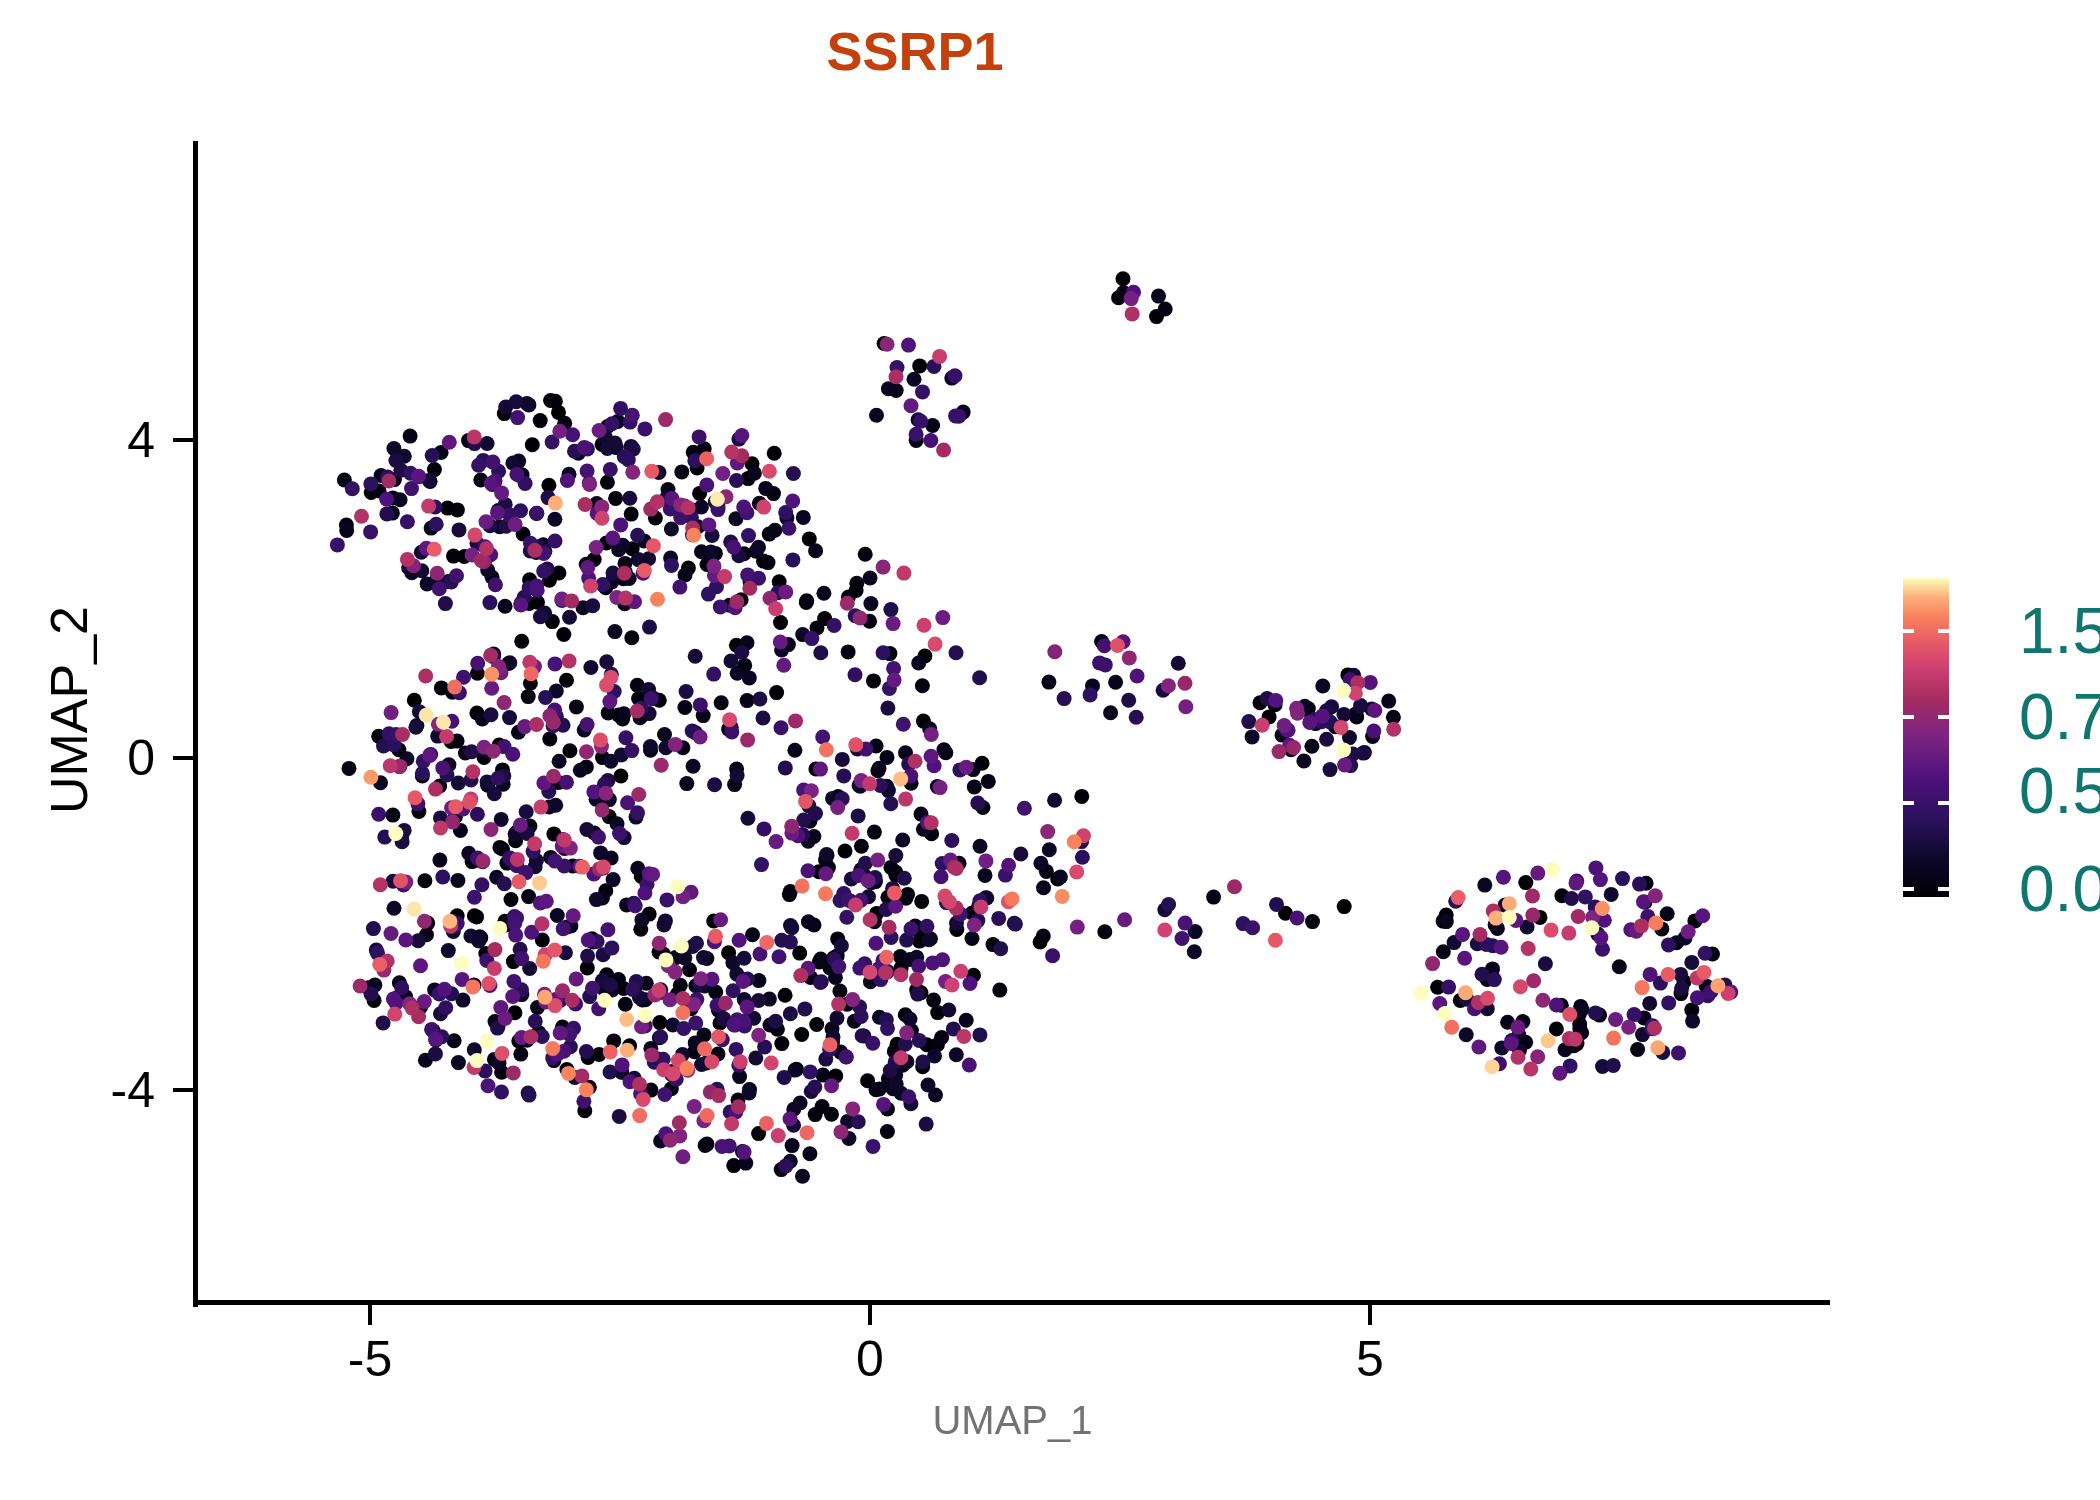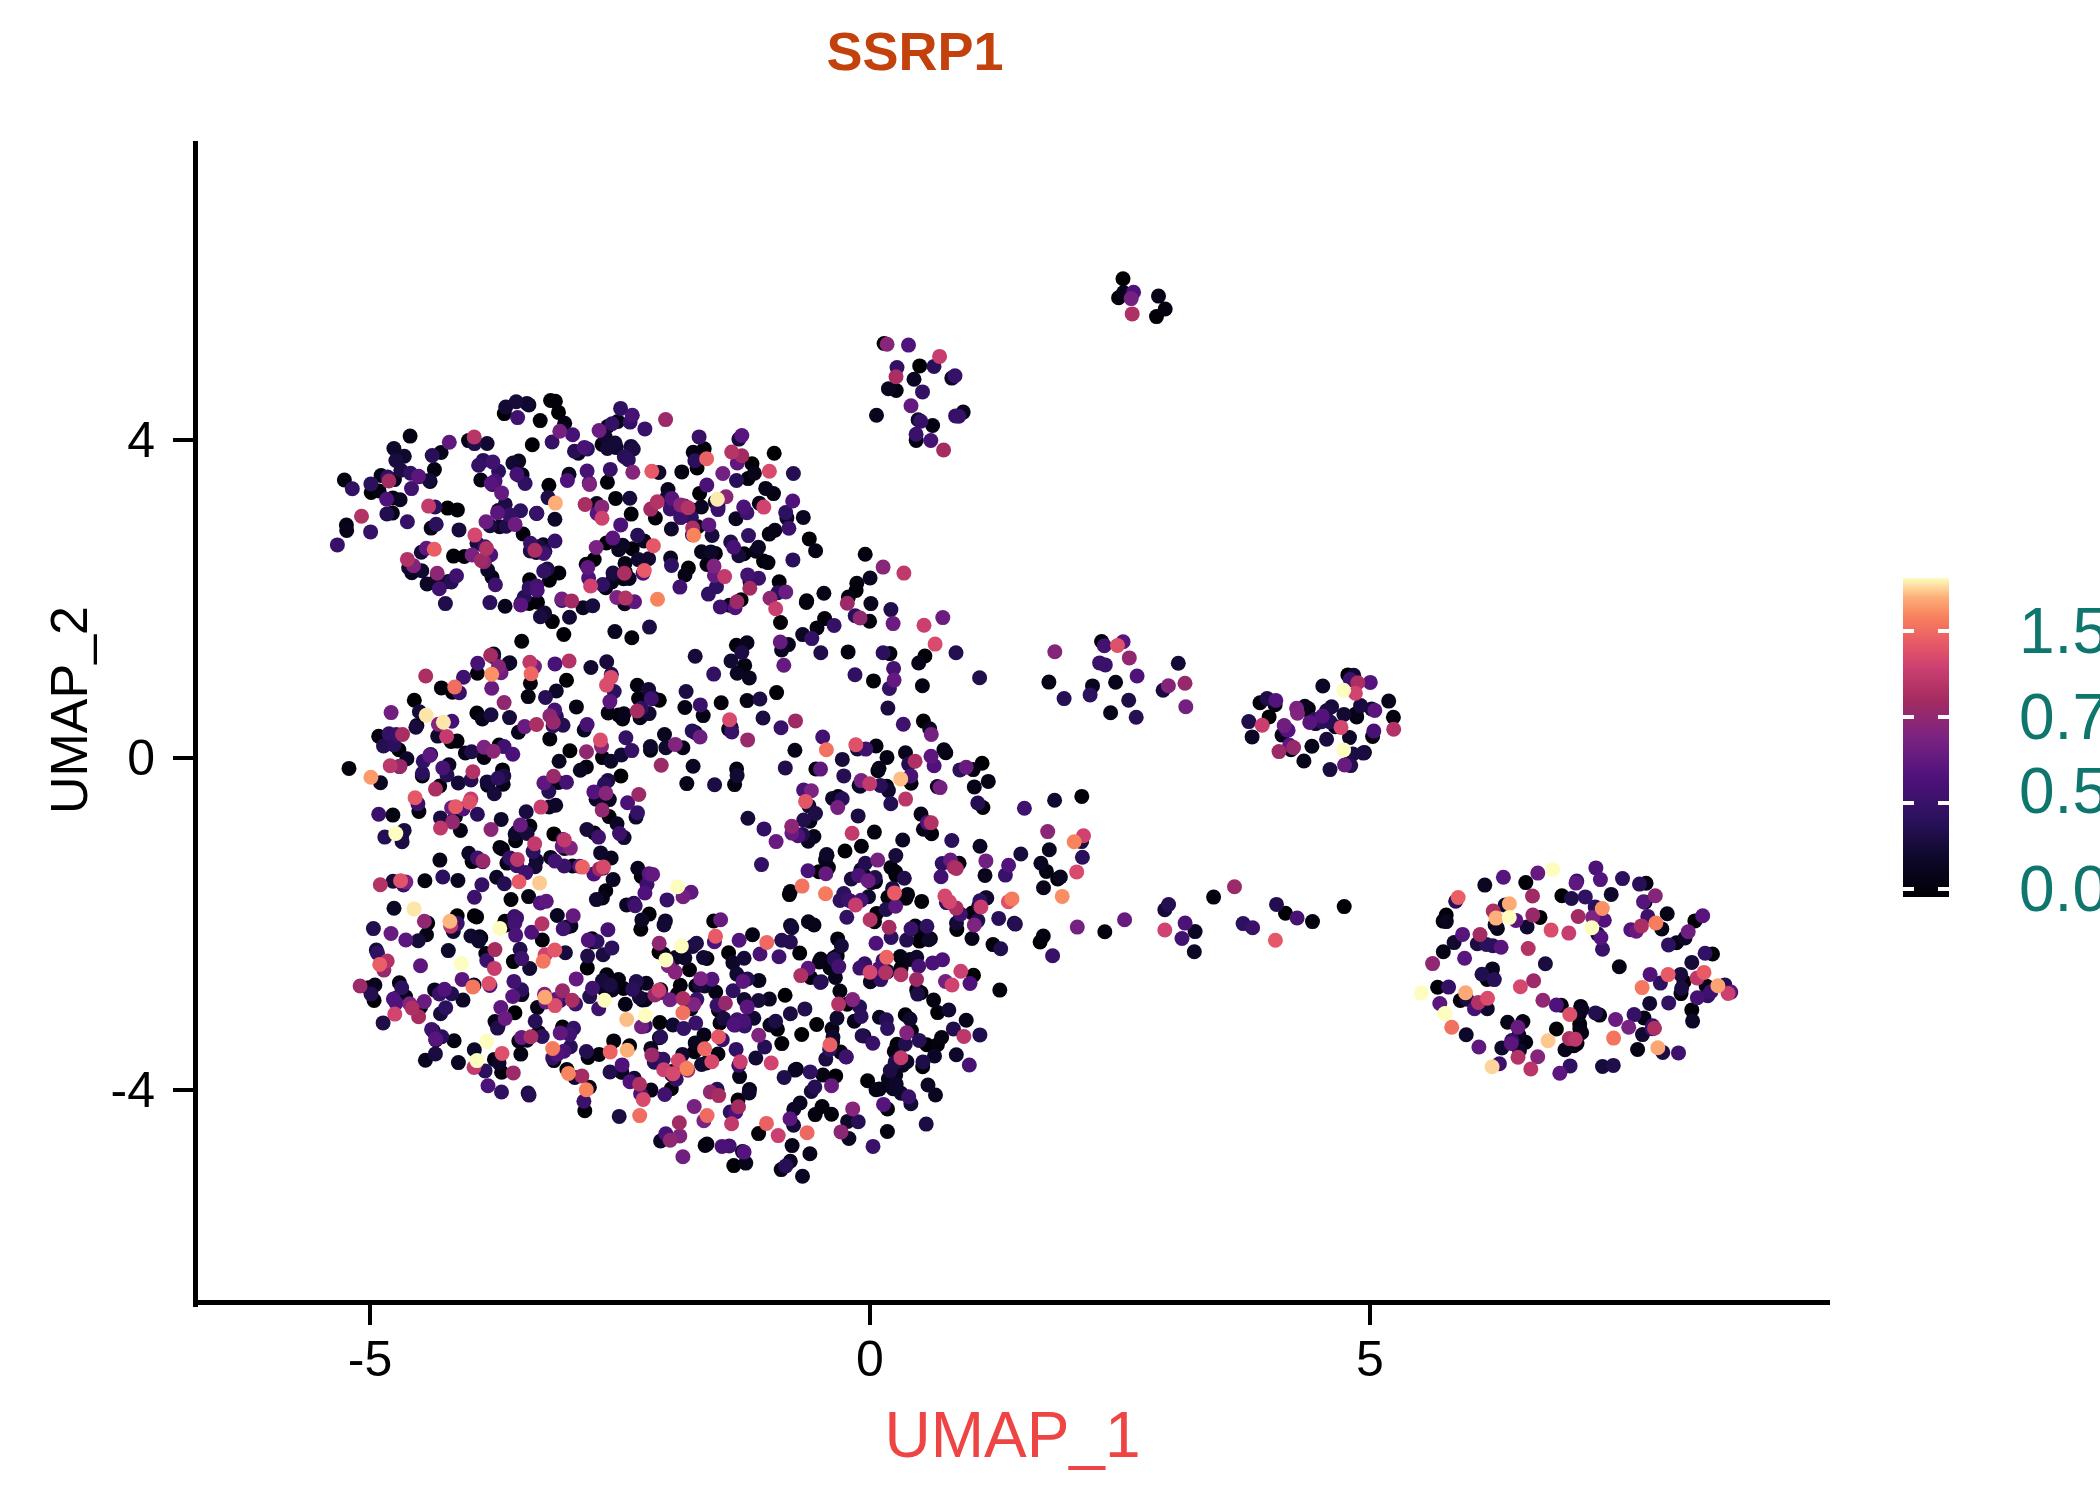--- a/index.html
+++ b/index.html
@@ -92,22 +92,22 @@
     font-family: "Liberation Sans", sans-serif;
     line-height: 58px;
   }
 
   #xlabel {
     position: absolute;
     left: 195px;
     top: 1398px;
     width: 1635px;
     text-align: center;
-    font-size: 64px;
-    color: #ef4444;
+    font-size: 40px;
+    color: #737373;
     font-family: "Liberation Sans", sans-serif;
   }
   #ylabel {
     position: absolute;
     left: -281px;
     top: 680px;
     width: 700px;
     text-align: center;
     font-size: 52px;
     color: #000000;

